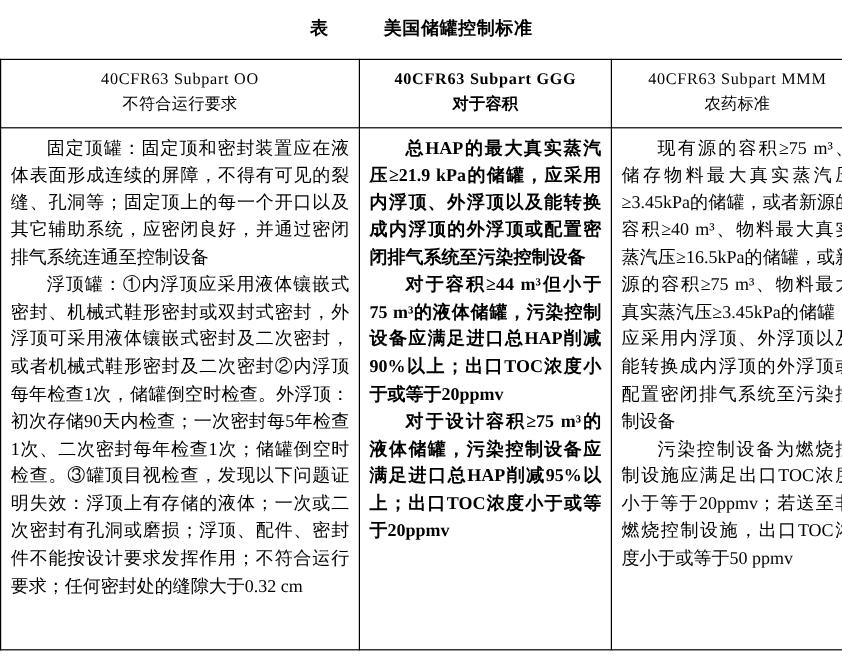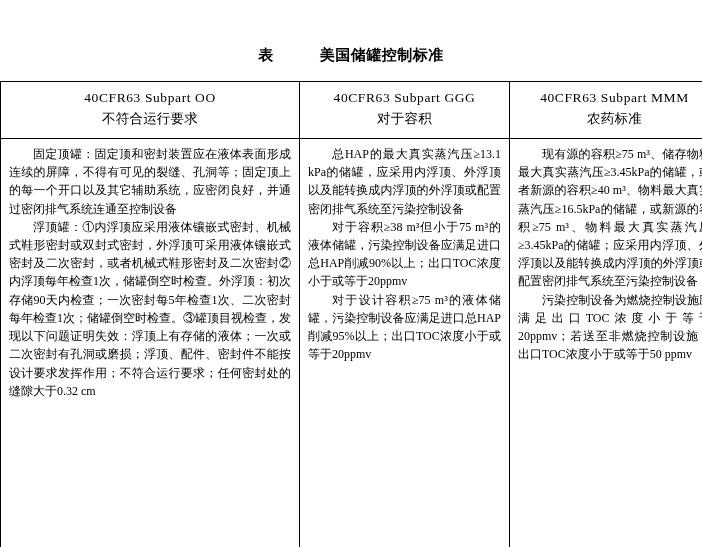--- a/index.html
+++ b/index.html
@@ -33,57 +33,56 @@
     letter-spacing: 0.5px;
   }
   .title-gap {
     display: inline-block;
     width: 46px;
   }
   .title-text {
     font-size: 15px;
     font-weight: bold;
     letter-spacing: 0.5px;
-    margin-top: 32px;
   }
   table.std {
     border-collapse: collapse;
     table-layout: fixed;
     width: 668px;
     margin: 0 auto;
     border: 1px solid #000;
   }
   table.std td {
     border: 1px solid #000;
     vertical-align: top;
     padding: 6px 8px 8px 8px;
   }
   .col1 { width: 282px; }
-  .col2 { width: 193px; }
+  .col2 { width: 193px; font-weight: bold; }
   .col3 { width: 193px; }
 
   .hdr {
     text-align: center;
     font-size: 13.5px;
     line-height: 1.55;
     padding-top: 9px;
     padding-bottom: 9px;
     letter-spacing: 0.2px;
   }
   .hdr .en {
     font-family: "Liberation Serif", "DejaVu Serif", serif;
     letter-spacing: 0.6px;
     text-align: right;
   }
   .hdr .cn {
     display: block;
   }
 
   .cell {
-    font-size: 12px;
+    font-size: 15px;
     line-height: 1.52;
     text-align: justify;
     text-justify: inter-ideograph;
   }
   .cell p {
     margin: 0 0 0 0;
     text-indent: 2em;
   }
   .body-row td {
     height: 420px;
@@ -115,22 +114,22 @@
           <span class="en">40CFR63 Subpart MMM</span>
           <span class="cn">农药标准</span>
         </td>
       </tr>
       <tr class="body-row">
         <td class="col1 cell">
           <p>固定顶罐：固定顶和密封装置应在液体表面形成连续的屏障，不得有可见的裂缝、孔洞等；固定顶上的每一个开口以及其它辅助系统，应密闭良好，并通过密闭排气系统连通至控制设备</p>
           <p>浮顶罐：①内浮顶应采用液体镶嵌式密封、机械式鞋形密封或双封式密封，外浮顶可采用液体镶嵌式密封及二次密封，或者机械式鞋形密封及二次密封②内浮顶每年检查1次，储罐倒空时检查。外浮顶：初次存储90天内检查；一次密封每5年检查1次、二次密封每年检查1次；储罐倒空时检查。③罐顶目视检查，发现以下问题证明失效：浮顶上有存储的液体；一次或二次密封有孔洞或磨损；浮顶、配件、密封件不能按设计要求发挥作用；不符合运行要求；任何密封处的缝隙大于0.32 cm</p>
         </td>
         <td class="col2 cell">
-          <p>总HAP的最大真实蒸汽压≥13.1 kPa的储罐，应采用内浮顶、外浮顶以及能转换成内浮顶的外浮顶或配置密闭排气系统至污染控制设备</p>
-          <p>对于容积≥38 m³但小于75 m³的液体储罐，污染控制设备应满足进口总HAP削减90%以上；出口TOC浓度小于或等于20ppmv</p>
+          <p>总HAP的最大真实蒸汽压≥21.9 kPa的储罐，应采用内浮顶、外浮顶以及能转换成内浮顶的外浮顶或配置密闭排气系统至污染控制设备</p>
+          <p>对于容积≥44 m³但小于75 m³的液体储罐，污染控制设备应满足进口总HAP削减90%以上；出口TOC浓度小于或等于20ppmv</p>
           <p>对于设计容积≥75 m³的液体储罐，污染控制设备应满足进口总HAP削减95%以上；出口TOC浓度小于或等于20ppmv</p>
         </td>
         <td class="col3 cell">
           <p>现有源的容积≥75 m³、储存物料最大真实蒸汽压≥3.45kPa的储罐，或者新源的容积≥40 m³、物料最大真实蒸汽压≥16.5kPa的储罐，或新源的容积≥75 m³、物料最大真实蒸汽压≥3.45kPa的储罐；应采用内浮顶、外浮顶以及能转换成内浮顶的外浮顶或配置密闭排气系统至污染控制设备</p>
           <p>污染控制设备为燃烧控制设施应满足出口TOC浓度小于等于20ppmv；若送至非燃烧控制设施，出口TOC浓度小于或等于50 ppmv</p>
         </td>
       </tr>
     </tbody>
   </table>
 

